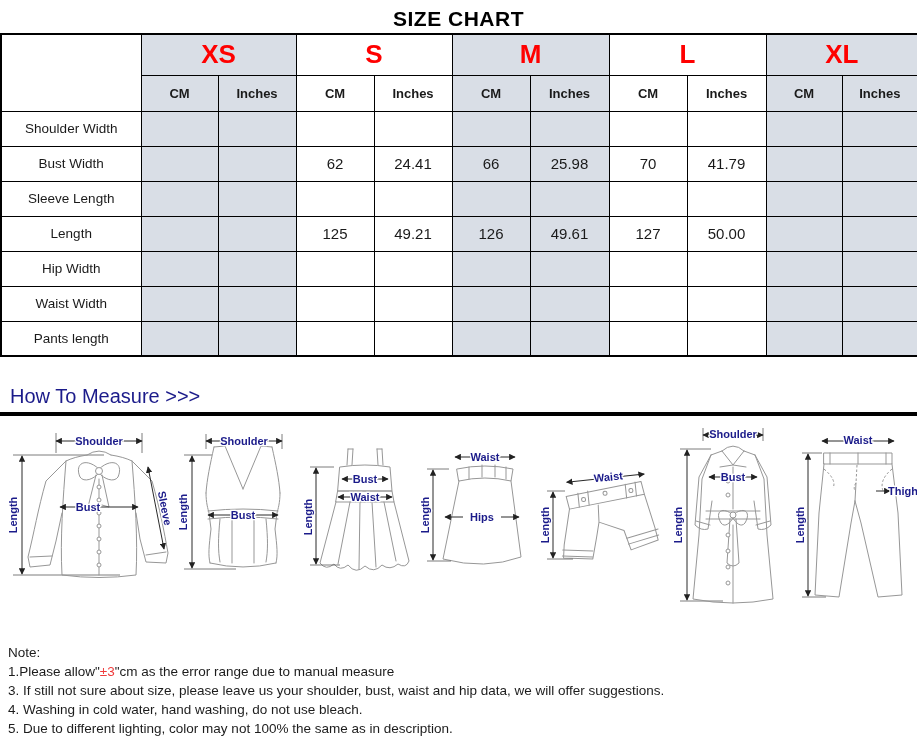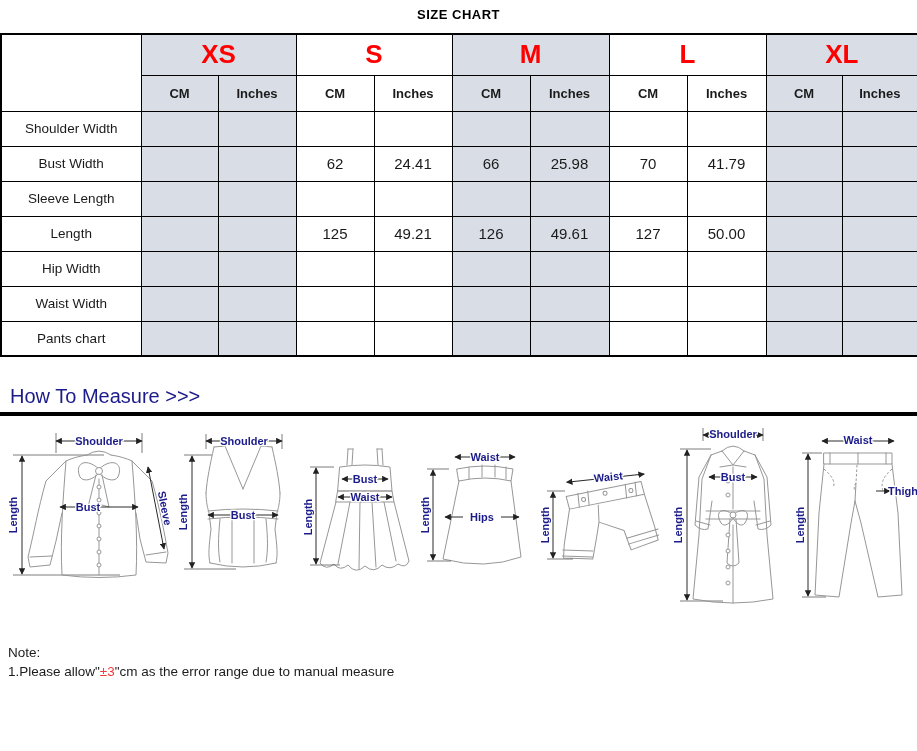--- a/index.html
+++ b/index.html
@@ -3,21 +3,21 @@
 <meta charset="utf-8">
 <style>
   html,body{margin:0;padding:0;}
   body{
     width:917px;height:751px;background:#fff;overflow:hidden;
     font-family:"Liberation Sans","DejaVu Sans",sans-serif;
     color:#1a1a1a;
   }
   .title{
     height:26px;padding-top:7px;text-align:center;
-    font-size:13px;font-weight:bold;letter-spacing:.5px;color:#000;
+    font-size:21px;font-weight:bold;letter-spacing:.5px;color:#000;
   }
   
   table.size-table{
     border-collapse:collapse;table-layout:fixed;width:917px;
     border:2px solid #000;
   }
   table.size-table td{
     border:1px solid #000;text-align:center;vertical-align:middle;
     overflow:hidden;padding:0;
   }
@@ -166,21 +166,21 @@
         <td class="val"></td>
         <td class="val"></td>
         <td class="val shade"></td>
         <td class="val shade"></td>
         <td class="val"></td>
         <td class="val"></td>
         <td class="val shade"></td>
         <td class="val shade"></td>
       </tr>
       <tr>
-        <td class="rowlabel">Pants chart</td>
+        <td class="rowlabel">Pants length</td>
         <td class="val shade"></td>
         <td class="val shade"></td>
         <td class="val"></td>
         <td class="val"></td>
         <td class="val shade"></td>
         <td class="val shade"></td>
         <td class="val"></td>
         <td class="val"></td>
         <td class="val shade"></td>
         <td class="val shade"></td>
@@ -322,13 +322,16 @@
     <line class="ml" x1="8" y1="23" x2="8" y2="165" marker-start="url(#arw)" marker-end="url(#arw)"></line>
     <text class="glbl" x="58" y="13">Waist</text>
     <text class="glbl" x="103" y="64">Thigh</text>
     <text class="glbl" x="4" y="94" transform="rotate(-90 4 94)">Length</text>
   </svg>
 </div>
 
 <div class="notes">
   <div>Note:</div>
   <div><span>1.Please allow"</span><span class="red">±3</span><span>"cm as the error range due to manual measure</span></div>
+  <div>3. If still not sure about size, please leave us your shoulder, bust, waist and hip data, we will offer suggestions.</div>
+  <div>4. Washing in cold water, hand washing, do not use bleach.</div>
+  <div>5. Due to different lighting, color may not 100% the same as in description.</div>
 </div>
 
 </body></html>

